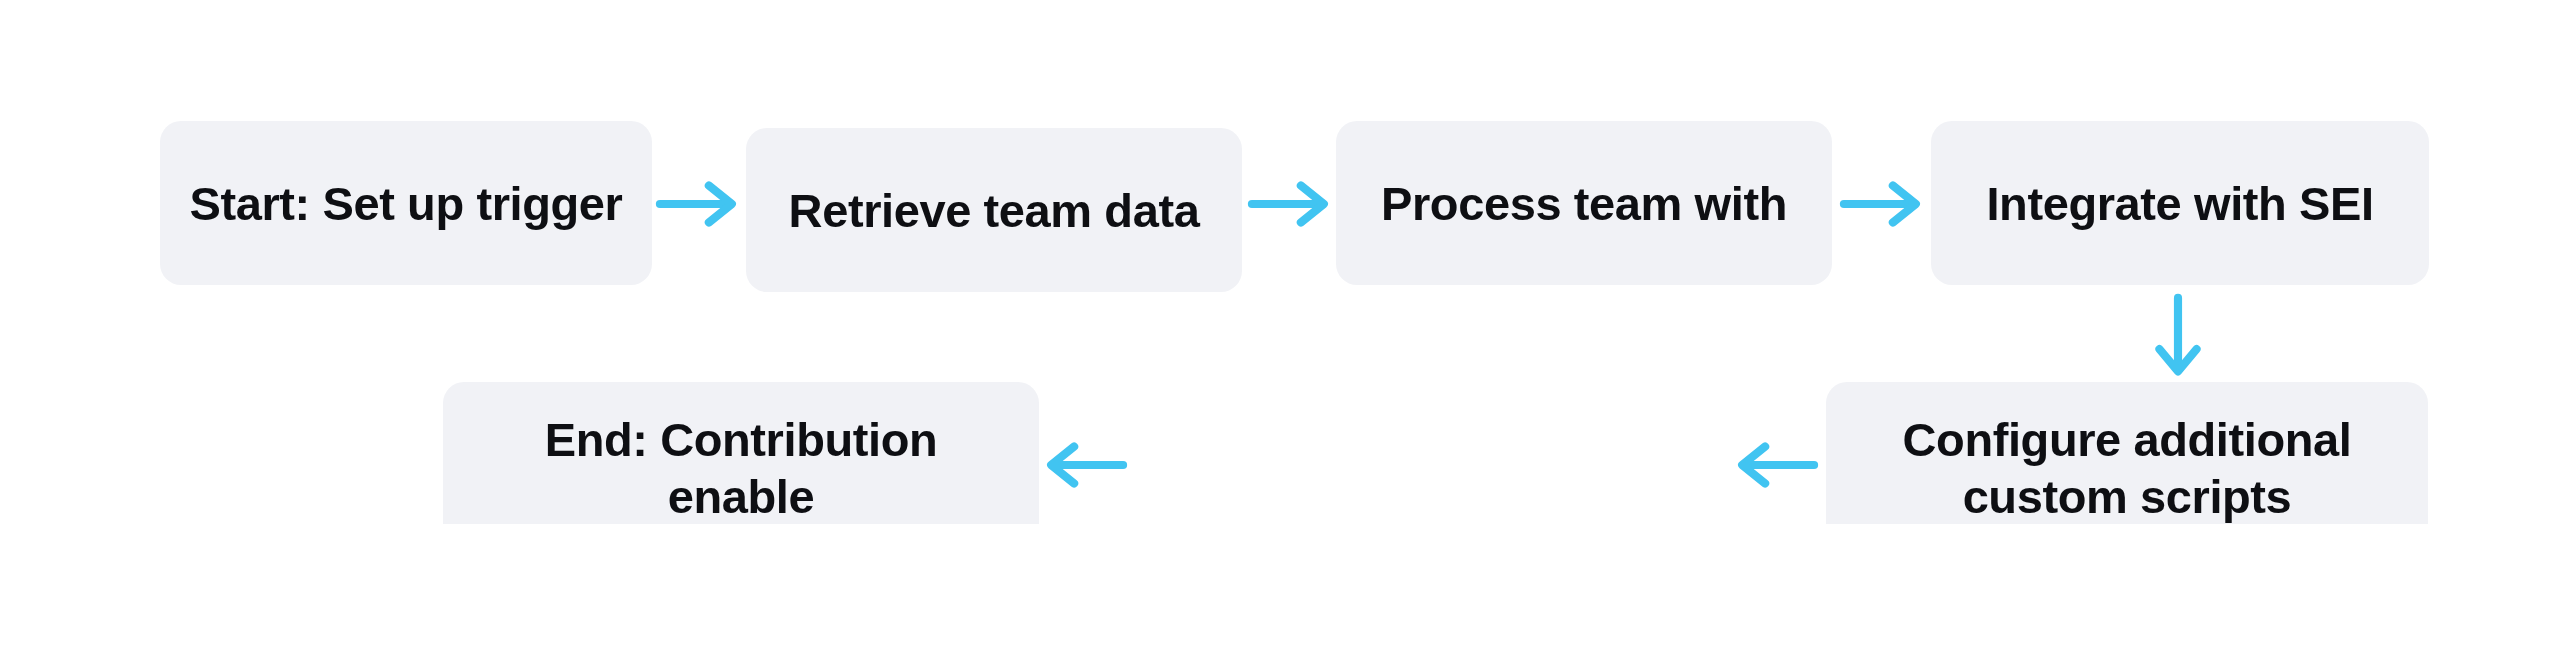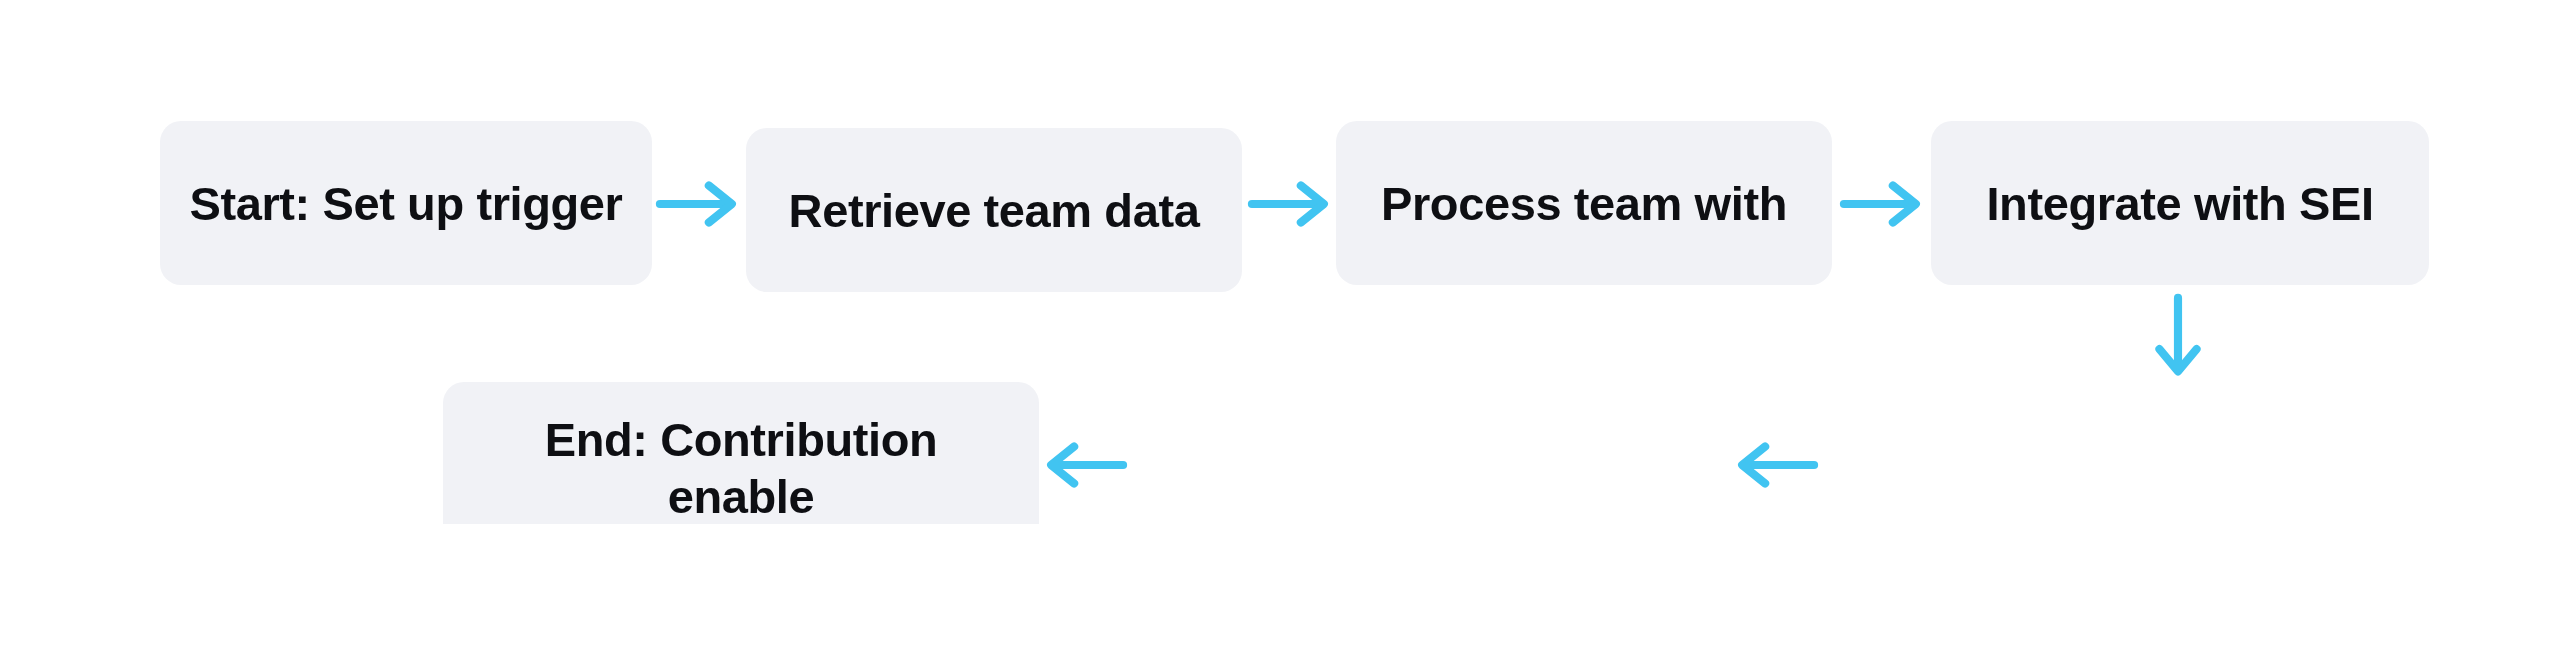--- a/index.html
+++ b/index.html
@@ -101,20 +101,23 @@
 
   <div class="node n4">
     <span class="label one-line">Integrate with SEI</span>
   </div>
 
   <svg class="arrow a4" width="60" height="92" viewBox="0 0 80 124">
     <line x1="40" y1="8" x2="40" y2="102"></line>
     <polyline points="15,77 40,107 65,77"></polyline>
   </svg>
 
+  <div class="node n5">
+    <span class="label">Configure additional custom scripts</span>
+  </div>
 
   <svg class="arrow a5" width="86" height="54" viewBox="0 0 116 72">
     <line x1="108" y1="36" x2="16" y2="36"></line>
     <polyline points="42,11 11,36 42,61"></polyline>
   </svg>
 
 
   <svg class="arrow a6" width="86" height="54" viewBox="0 0 116 72">
     <line x1="108" y1="36" x2="16" y2="36"></line>
     <polyline points="42,11 11,36 42,61"></polyline>

